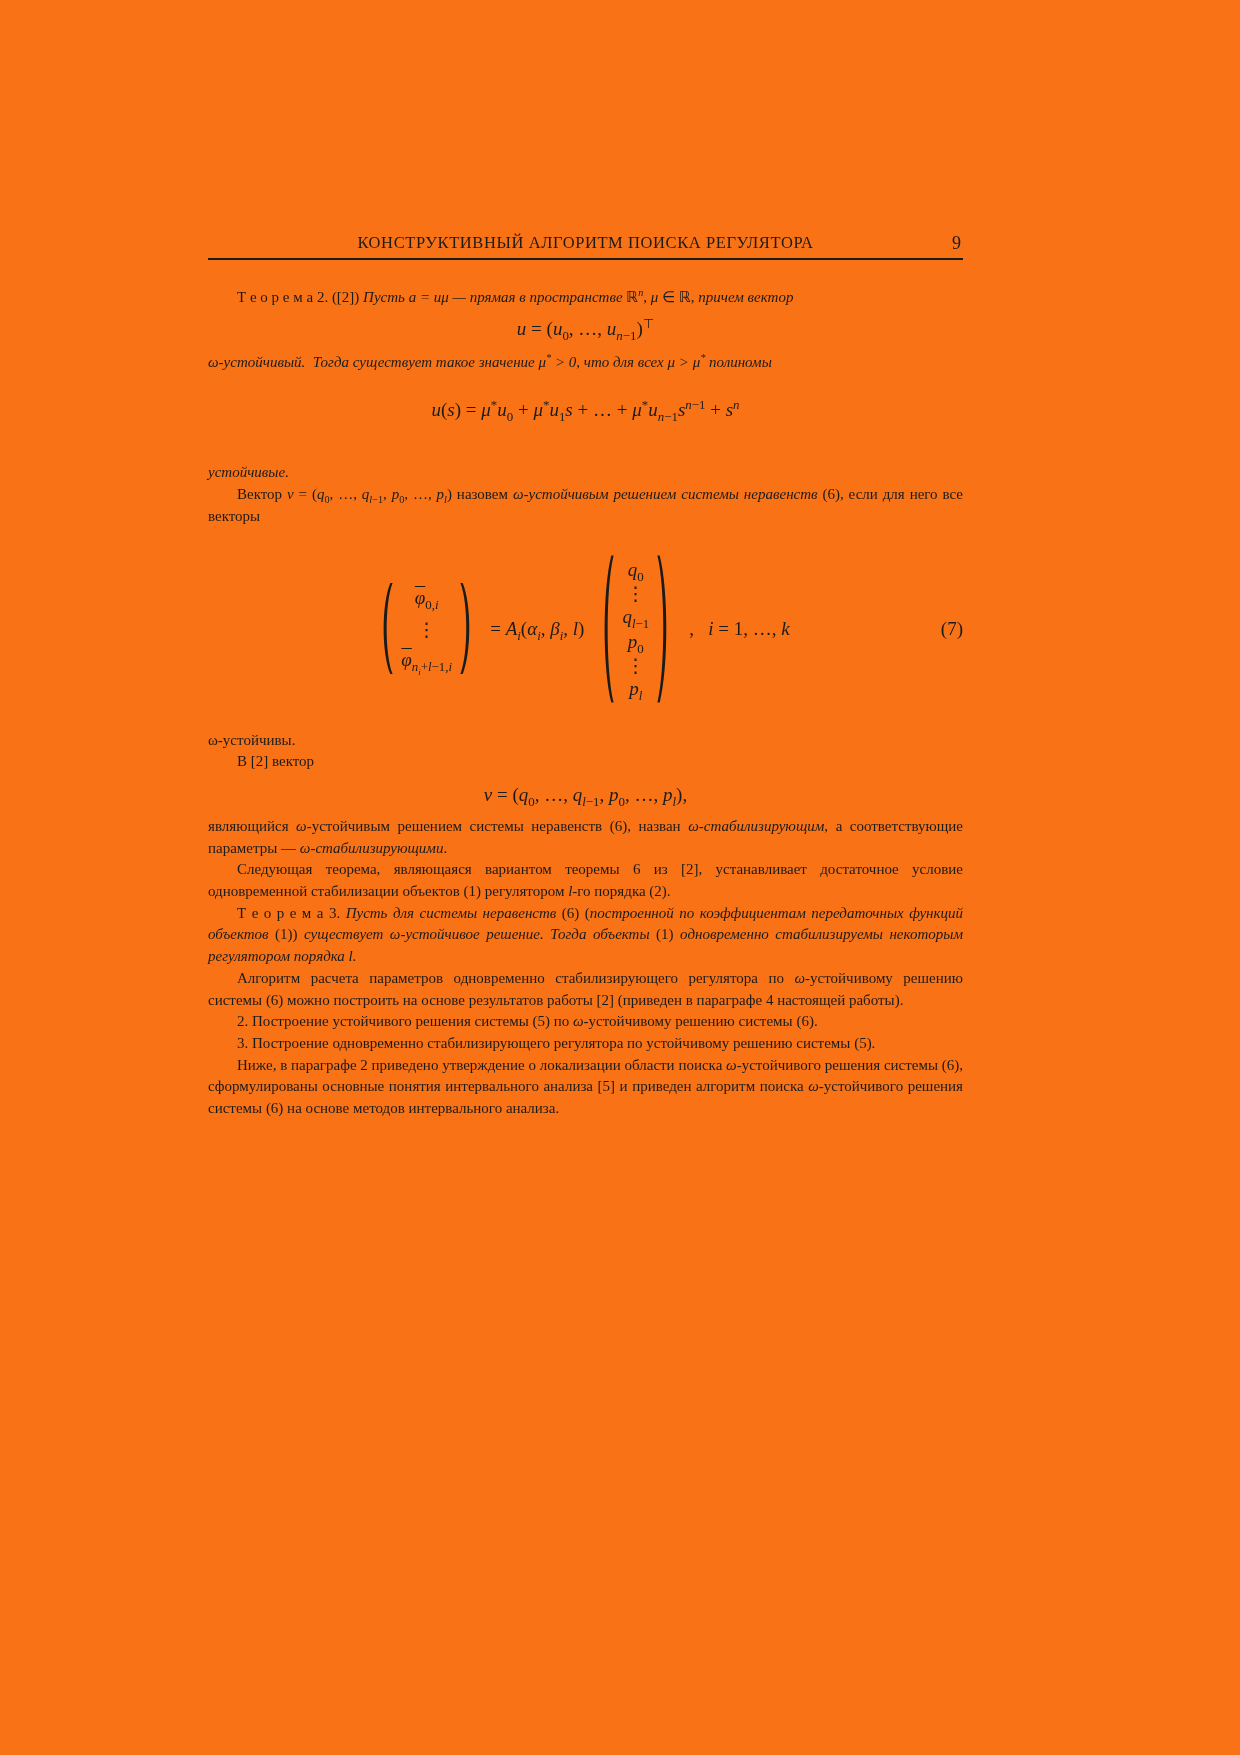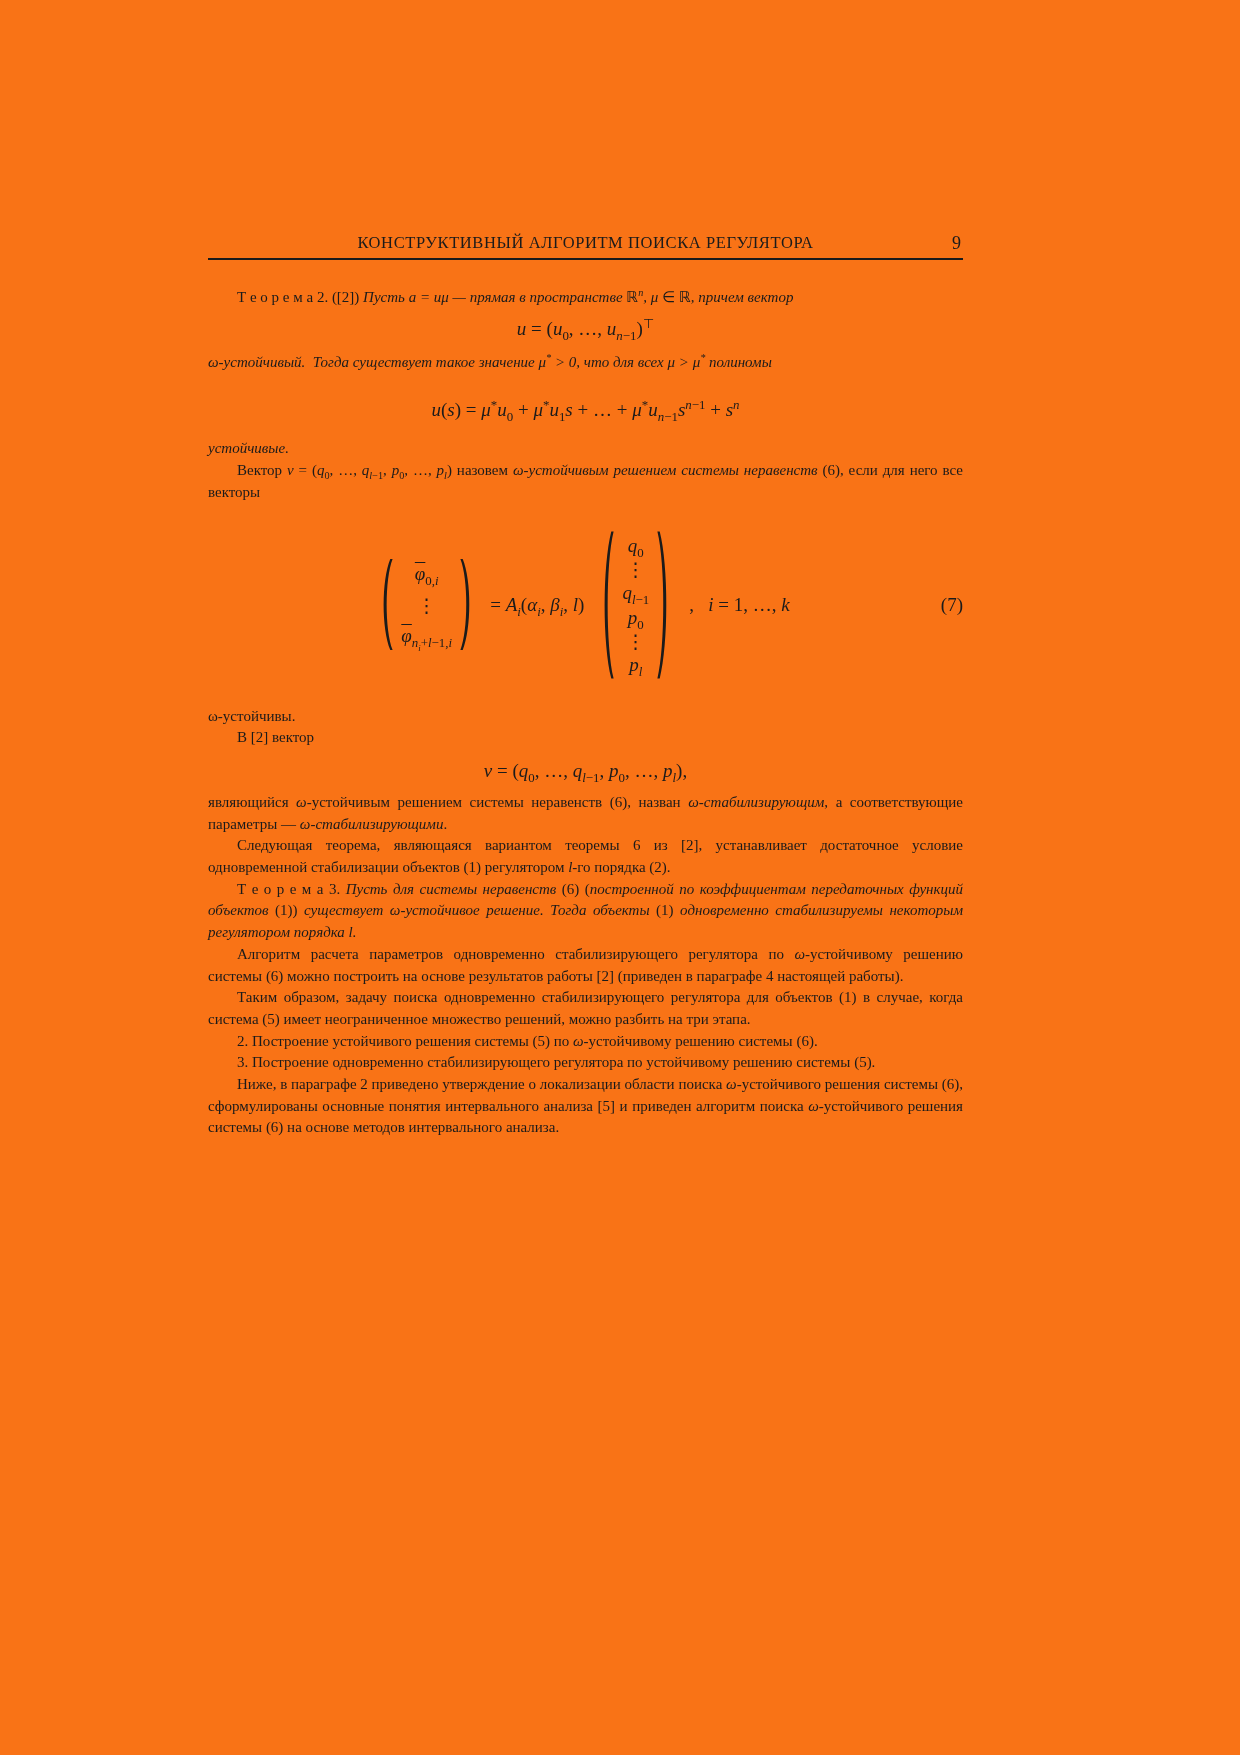--- a/index.html
+++ b/index.html
@@ -50,21 +50,21 @@
   .bar { text-decoration:overline; }
   .ms { font-family:"DejaVu Sans","DejaVu Serif",sans-serif; }
 
   
   .eq {
     text-align:center;
     font-size:19px;
     line-height:23px;
   }
   .eq-u  { margin:8px 0 12px; }
-  .eq-us { margin:25px 0 17px; }
+  .eq-us { margin:25px 0 41px; }
   .eq-v  { margin:10px 0 10px; }
 
   
   .eq7 {
     position:relative;
     margin:26px 0 26px;
     display:flex;
     align-items:center;
     justify-content:center;
     font-size:19px;
@@ -164,21 +164,20 @@
     <div class="eq eq-v"><i>v</i> = (<i>q</i><sub>0</sub>, …, <i>q</i><sub><i>l</i>−1</sub>, <i>p</i><sub>0</sub>, …, <i>p</i><sub><i>l</i></sub>),</div>
 
     <p class="para">являющийся <i>ω</i>-устойчивым решением системы неравенств (6), назван <i>ω-стабилизирующим</i>, а соответствующие параметры — <i>ω-стабилизирующими</i>.</p>
 
     <p class="para indent">Следующая теорема, являющаяся вариантом теоремы 6 из [2], устанавливает достаточное условие одновременной стабилизации объектов (1) регулятором <i>l</i>-го порядка (2).</p>
 
     <p class="para indent mt-block">Т е о р е м а  3. <i>Пусть для системы неравенств</i> (6) (<i>построенной по коэффициентам передаточных функций объектов</i> (1)) <i>существует ω-устойчивое решение. Тогда объекты</i> (1) <i>одновременно стабилизируемы некоторым регулятором порядка l.</i></p>
 
     <p class="para indent mt-block">Алгоритм расчета параметров одновременно стабилизирующего регулятора по <i>ω</i>-устойчивому решению системы (6) можно построить на основе результатов работы [2] (приведен в параграфе 4 настоящей работы).</p>
 
-    <p class="para indent">Таким образом, задачу поиска одновременно стабилизирующего регулятора для объектов (1) в случае, когда система (5) имеет неограниченное множество решений, можно разбить на три этапа.</p>
 
     <p class="para indent mt-item">2. Построение устойчивого решения системы (5) по <i>ω</i>-устойчивому решению системы (6).</p>
     <p class="para indent mt-item">3. Построение одновременно стабилизирующего регулятора по устойчивому решению системы (5).</p>
 
     <p class="para indent mt-par">Ниже, в параграфе 2 приведено утверждение о локализации области поиска <i>ω</i>-устойчивого решения системы (6), сформулированы основные понятия интервального анализа [5] и приведен алгоритм поиска <i>ω</i>-устойчивого решения системы (6) на основе методов интервального анализа.</p>
 
   </div>
 </div>
 
 </body></html>

